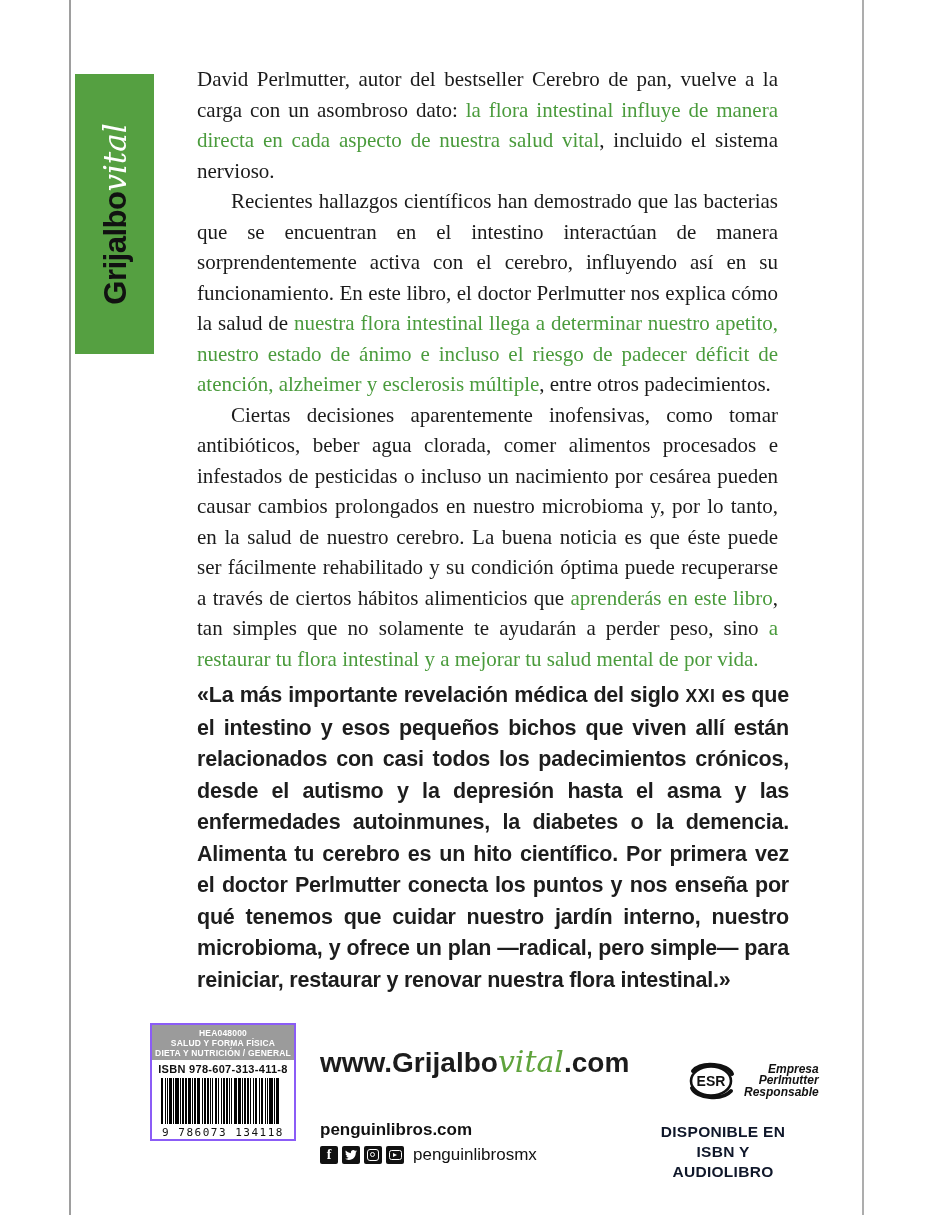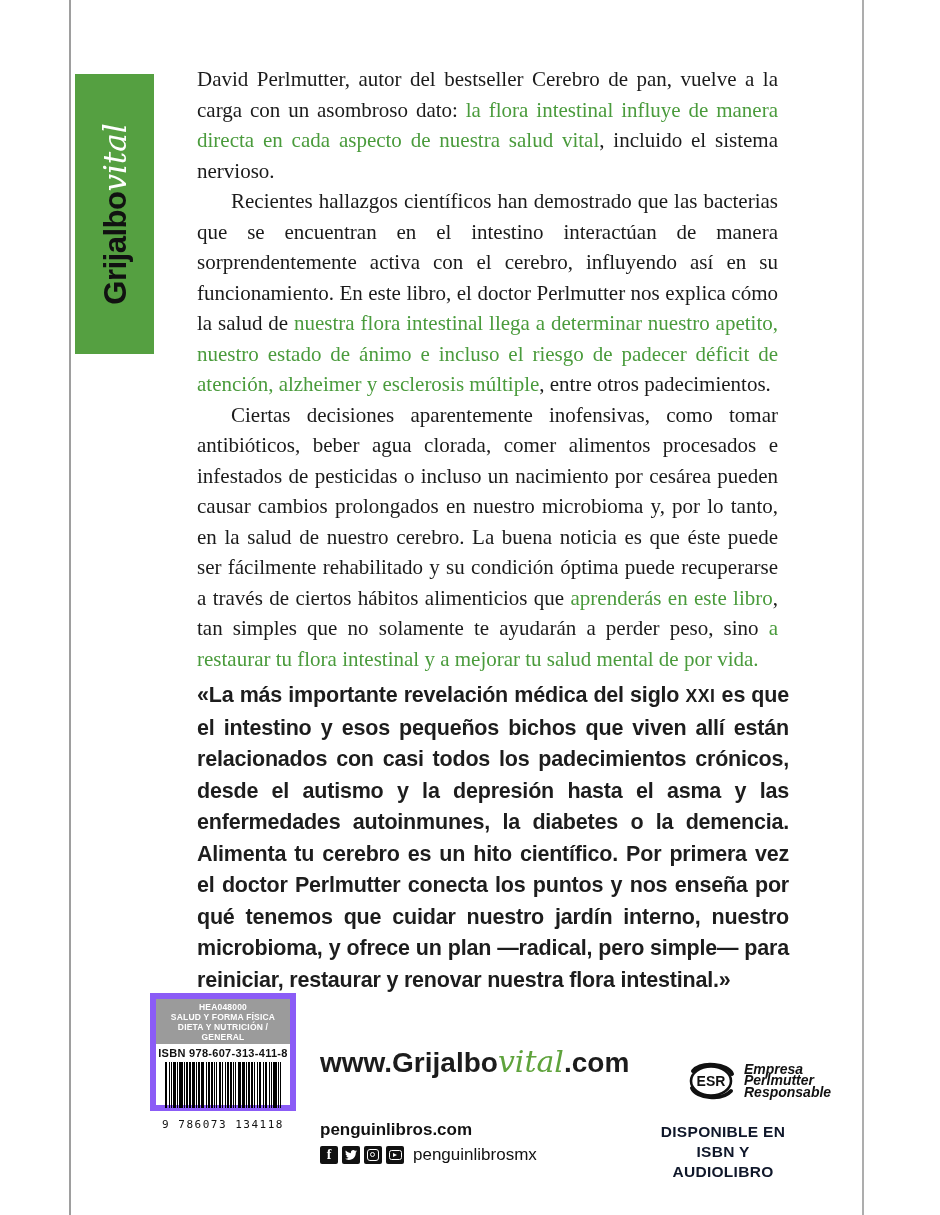--- a/index.html
+++ b/index.html
@@ -32,29 +32,29 @@
          font-family:"Liberation Sans",sans-serif;font-weight:700;font-size:21.5px;
          line-height:31.5px;letter-spacing:-0.2px;color:#1d1d1d;text-align:justify;}
 
   .attribution{position:absolute;left:197px;top:926px;width:586px;text-align:right;}
   .attrib-name{font-family:"Liberation Sans",sans-serif;font-size:24px;letter-spacing:3px;
                color:#57a345;font-weight:400;}
   .attrib-role{margin-top:5px;font-family:"Liberation Sans",sans-serif;font-style:italic;
                font-size:22px;color:#222;}
 
   
-  .barcode{position:absolute;left:150px;top:993px;width:146px;height:118px;
-           box-sizing:border-box;border:6px solid #8b5cf6;background:#fff;}
+  .barcode{position:absolute;left:150px;top:1023px;width:146px;height:118px;
+           box-sizing:border-box;border:2px solid #8b5cf6;background:#fff;}
   .bc-head{background:#9b9b9b;color:#fff;text-align:center;padding:3px 0 2px;
            font-size:8.5px;line-height:10px;font-weight:700;letter-spacing:0.2px;}
   .bc-isbn{margin-top:3px;text-align:center;font-size:11px;font-weight:700;
            letter-spacing:0.3px;color:#111;}
   .bc-bars{height:46px;margin:3px 9px 0;display:flex;align-items:stretch;overflow:hidden;}
   .bc-bars div{background:#000;flex:none;}
-  .bc-digits{margin-top:10px;text-align:center;font-family:"DejaVu Sans Mono",monospace;
+  .bc-digits{margin-top:2px;text-align:center;font-family:"DejaVu Sans Mono",monospace;
              font-size:11px;letter-spacing:1.5px;color:#111;}
 
   
   .website{position:absolute;left:320px;top:1044px;font-weight:800;font-size:28px;color:#1c1c1c;}
   .website .script{font-family:"DejaVu Serif",serif;font-style:italic;font-weight:400;
                    font-size:30px;color:#5fa33c;}
   .penguin{position:absolute;left:320px;top:1120px;}
   .pg-site{font-weight:700;font-size:17px;color:#111;}
   .pg-row{display:flex;align-items:center;margin-top:5px;}
   .soc{width:18px;height:18px;background:#111;border-radius:2px;margin-right:4px;
@@ -64,22 +64,22 @@
   .ig-box:before{content:"";position:absolute;left:2.2px;top:2.2px;width:3.2px;height:3.2px;
                  border:1.4px solid #fff;border-radius:50%;}
   .yt-box{width:11px;height:8px;border:1.6px solid #fff;border-radius:2.5px;position:relative;}
   .yt-box:before{content:"";position:absolute;left:3.5px;top:1.5px;
                  border-left:4px solid #fff;border-top:2.5px solid transparent;
                  border-bottom:2.5px solid transparent;}
   .pg-handle{font-weight:400;font-size:17px;color:#111;margin-left:5px;}
 
   
   .esr{position:absolute;left:686px;top:1058px;display:flex;align-items:center;}
-  .esr-text{margin-left:6px;font-size:14px;line-height:11.5px;font-weight:700;
-            font-style:italic;color:#111;}
+  .esr-text{margin-left:6px;font-size:12px;line-height:11.5px;font-weight:700;
+            font-style:italic;color:#111;text-align:right;}
   .disponible{position:absolute;left:648px;top:1122px;width:150px;text-align:center;
               font-weight:700;font-size:15.5px;line-height:20px;color:#0f172a;
               letter-spacing:0.3px;}
 </style>
 </head>
 <body>
 
 <div class="page">
   <div class="vline left"></div>
   <div class="vline right"></div>

